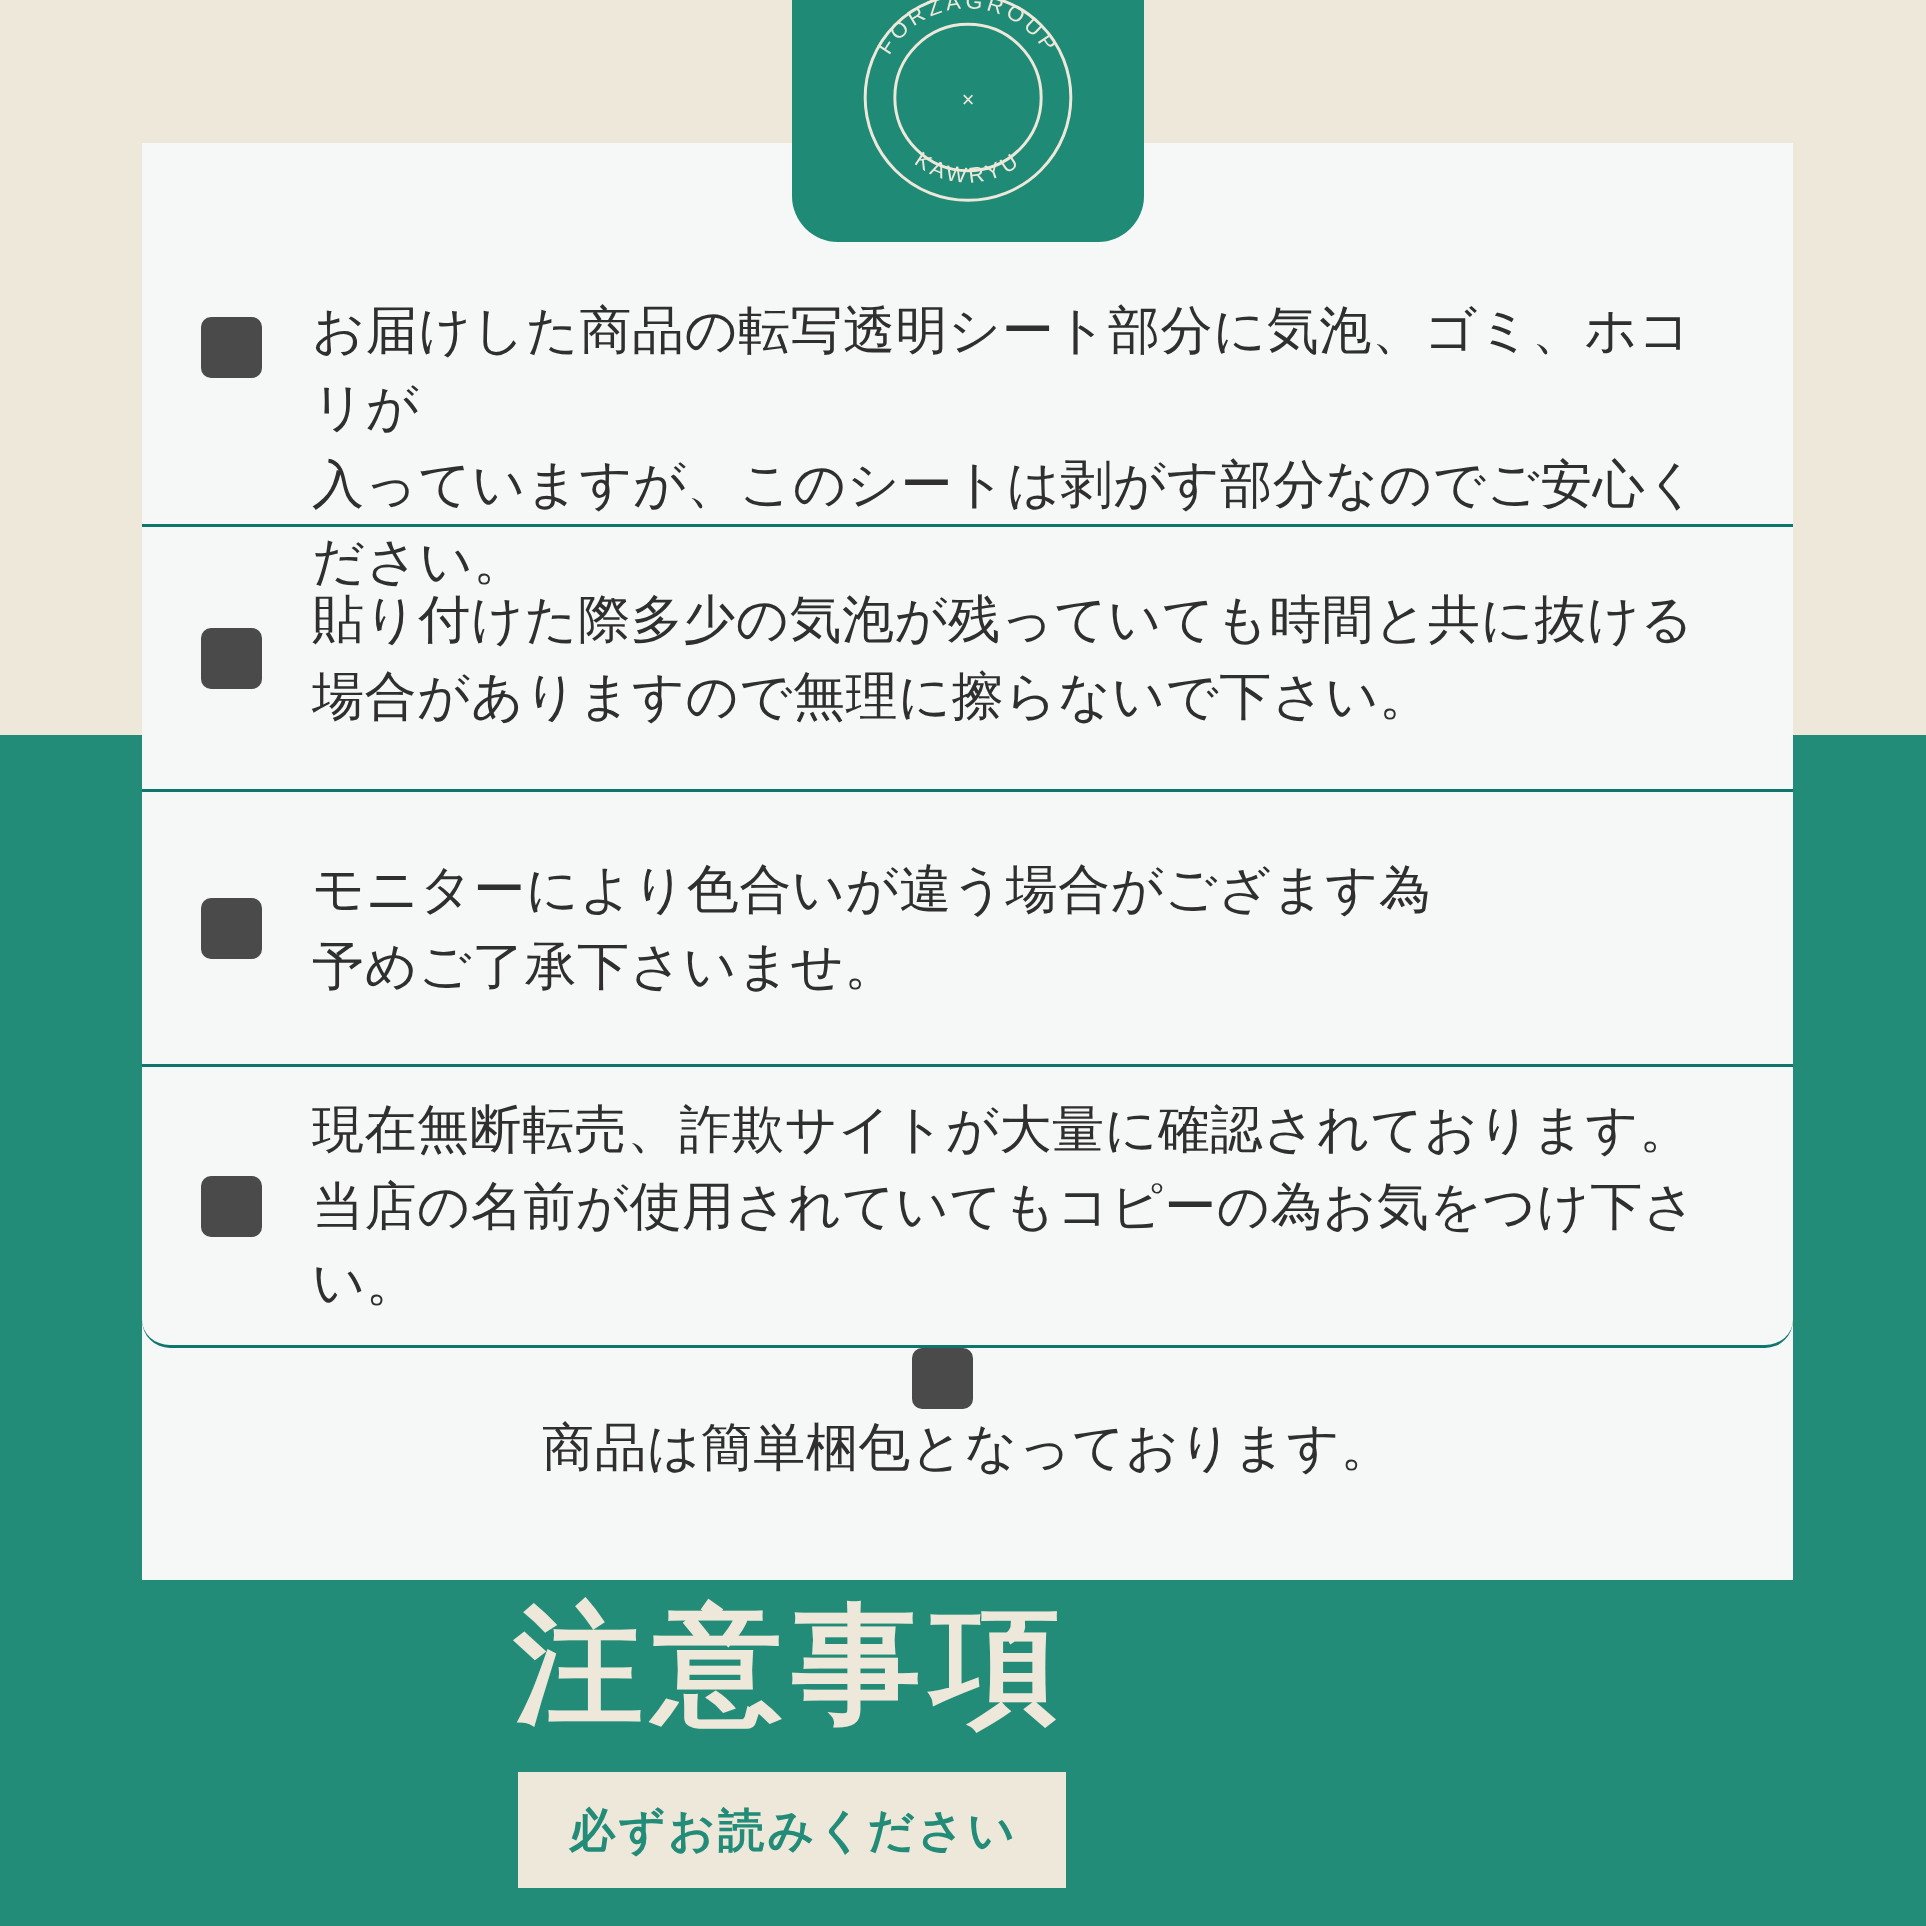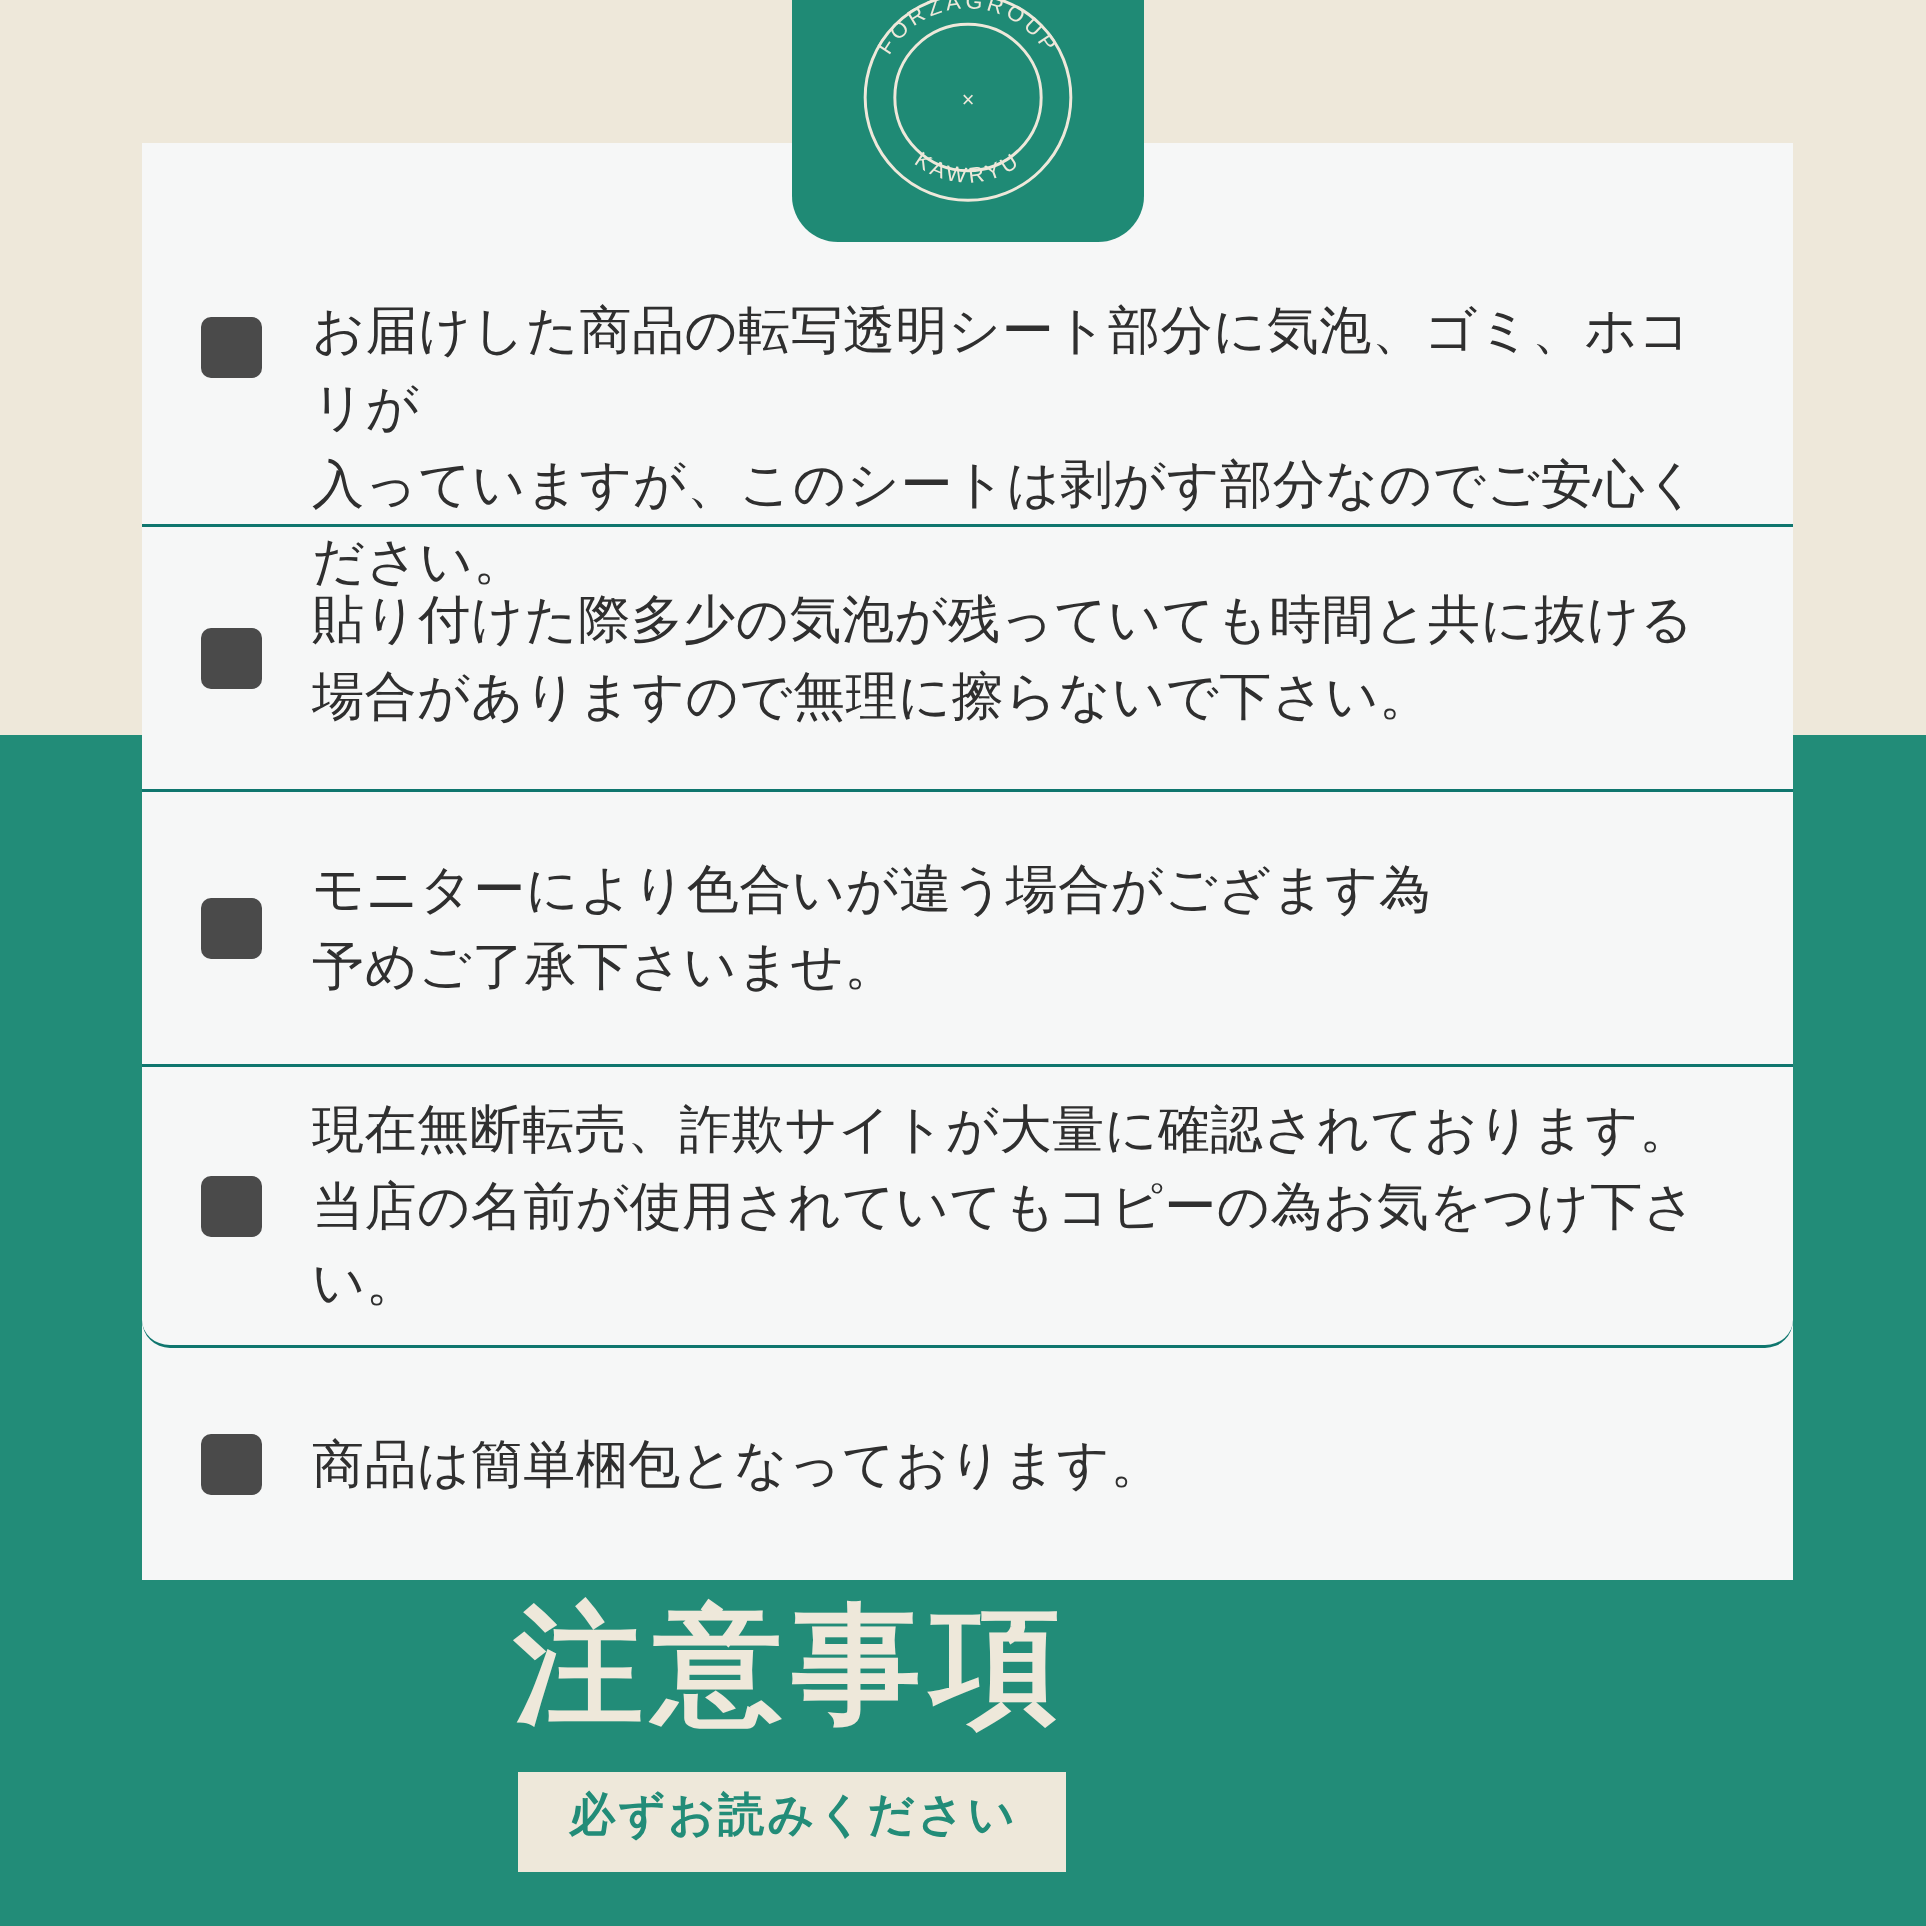--- a/index.html
+++ b/index.html
@@ -56,21 +56,21 @@
     align-items: center;
     padding: 0 59px 0 59px;
     border-bottom: 3px solid #0f766e;
   }
   .notice-row:last-child { border-bottom: none; }
 
   .row-1 { height: 384px; padding-top: 149px; align-items: flex-start; }
   .row-2 { height: 265px; }
   .row-3 { height: 275px; }
   .row-4 { height: 281px; border-radius: 28px; }
-  .row-5 { height: 232px; }
+  .row-5 { height: 232px; flex-direction: column; }
 
   .row-1 .bullet { margin-top: 25px; }
 
   .bullet {
     width: 61px; height: 61px;
     background: #4a4a4a;
     border-radius: 10px;
     flex: 0 0 61px;
     margin-right: 50px;
   }
@@ -100,21 +100,21 @@
     line-height: 1.1;
   }
   #footer-pill {
     display: inline-block;
     margin-top: 36px;
     background: #eee8da;
     color: #228c78;
     font-size: 46px;
     font-weight: bold;
     letter-spacing: 3px;
-    padding: 12px 48px 26px 51px;
+    padding: 28px 48px 26px 51px;
   }
 </style>
 </head>
 <body>
 
 <div id="bg-top"></div>
 <div id="bg-bottom"></div>
 
 <div id="logo-badge">
   <svg width="352" height="293" viewBox="0 0 356 296" aria-hidden="true">

